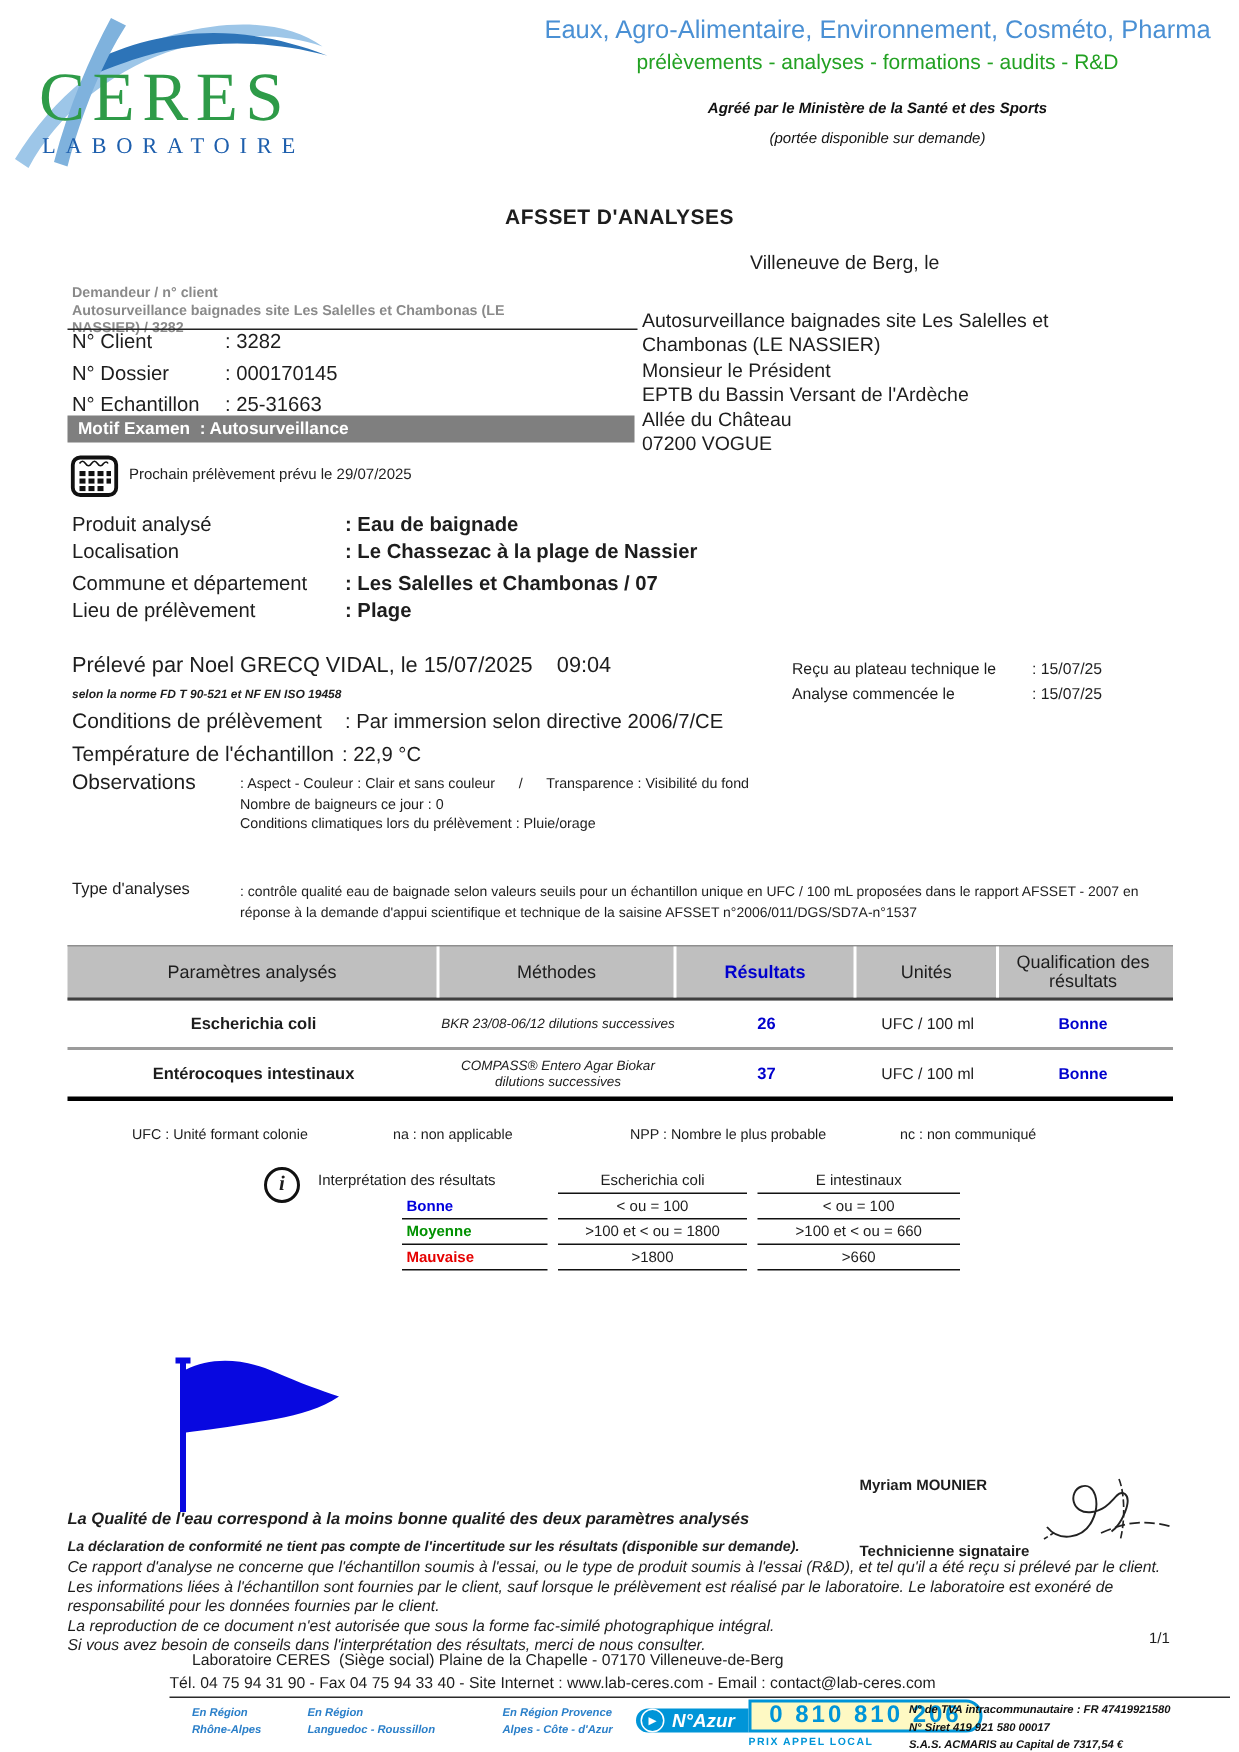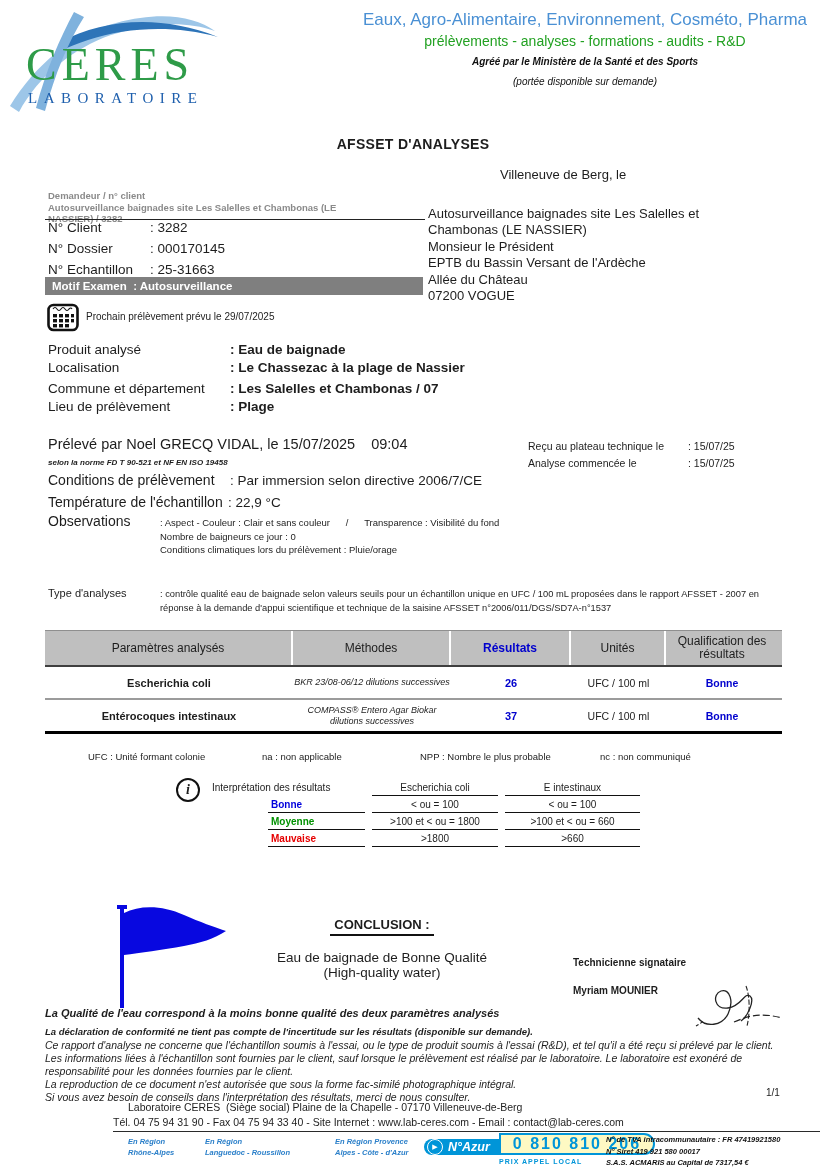--- a/index.html
+++ b/index.html
@@ -90,21 +90,21 @@
     <path d="M2,100 C28,58 64,28 108,17 C152,5 186,10 207,25 C176,14 140,17 103,29 C66,42 30,70 11,106 Z" fill="#9dc6e8"></path>
     <path d="M52,36 C96,13 152,8 210,31 C166,19 120,21 80,34 C69,38 60,41 52,45 Z" fill="#2d74b8"></path>
     <path d="M66,6 C52,32 38,64 28,102 L37,105 C47,68 60,36 76,11 Z" fill="#7fb2dd"></path>
   </svg>
   <div class="abs logo-name" style="left:26px;top:38px">CERES</div>
   <div class="abs logo-sub" style="left:28px;top:90px">LABORATOIRE</div>
 
   <div class="abs c" style="left:350px;top:10px;width:470px">
     <div class="tagline">Eaux, Agro-Alimentaire, Environnement, Cosméto, Pharma</div>
     <div class="services" style="margin-top:3px">prélèvements - analyses - formations - audits - R&amp;D</div>
-    <div class="accred" style="margin-top:7px">Agréé par le Ministère de la Santé et des Sports</div>
+    <div class="accred" style="margin-top:18px">Agréé par le Ministère de la Santé et des Sports</div>
     <div class="scope" style="margin-top:9px">(portée disponible sur demande)</div>
   </div>
 
   <div class="abs c doc-title" style="left:0;top:136px;width:826px">AFSSET D'ANALYSES</div>
   <div class="abs place" style="left:500px;top:167px">Villeneuve de Berg, le</div>
 
   <div class="abs gray" style="left:48px;top:190px">Demandeur / n° client</div>
   <div class="abs gray" style="left:48px;top:202px">Autosurveillance baignades site Les Salelles et Chambonas (LE</div>
   <div class="abs gray" style="left:48px;top:213px">NASSIER) / 3282</div>
   <div class="abs" style="left:45px;top:219px;width:380px;border-top:1px solid #222"></div>
@@ -227,28 +227,23 @@
       <div class="it-c">&gt;1800</div>
       <div class="it-c2">&gt;660</div>
     </div>
   </div>
 
   <svg class="abs" style="left:108px;top:903px" width="130" height="110" viewBox="0 0 130 110">
     <rect x="9" y="2" width="10" height="4" fill="#0808e0"></rect>
     <rect x="12" y="4" width="4" height="101" fill="#0808e0"></rect>
     <path d="M16,10 C32,2 54,2 76,12 C92,19 106,24 118,28 C106,36 92,40 76,43 C54,47 32,50 16,52 Z" fill="#0808e0"></path>
   </svg>
-  <div class="abs c" style="left:252px;top:915px;width:260px">
-    <span class="concl-h">CONCLUSION :</span>
-    <div class="concl-l" style="margin-top:14px">Eau de baignade de Bonne Qualité</div>
-    <div class="concl-l">(High-quality water)</div>
-  </div>
 
   <div class="abs sig" style="left:573px;top:985px">Myriam MOUNIER</div>
-  <div class="abs sig" style="left:573px;top:957px">Technicienne signataire</div>
+  <div class="abs sig" style="left:573px;top:1029px">Technicienne signataire</div>
   <svg class="abs" style="left:692px;top:980px" width="92" height="56" viewBox="0 0 92 56">
     <path d="M6,38 C14,48 30,46 36,34 C42,22 38,8 29,11 C20,14 22,30 36,28 C50,26 52,12 58,16 C63,20 56,36 49,41" stroke="#222" stroke-width="1.3" fill="none"></path>
     <path d="M42,42 C56,36 68,32 90,38" stroke="#222" stroke-width="1.2" fill="none" stroke-dasharray="7 3"></path>
     <path d="M4,46 L12,41" stroke="#222" stroke-width="1.1" fill="none" stroke-dasharray="3 2"></path>
     <path d="M54,6 C58,16 58,34 55,46" stroke="#222" stroke-width="1.1" fill="none" stroke-dasharray="5 2"></path>
   </svg>
 
   <div class="abs note1" style="left:45px;top:1007px">La Qualité de l'eau correspond à la moins bonne qualité des deux paramètres analysés</div>
   <div class="abs note2" style="left:45px;top:1026px">La déclaration de conformité ne tient pas compte de l'incertitude sur les résultats (disponible sur demande).</div>
   <div class="abs para" style="left:45px;top:1039px">Ce rapport d'analyse ne concerne que l'échantillon soumis à l'essai, ou le type de produit soumis à l'essai (R&amp;D), et tel qu'il a été reçu si prélevé par le client. Les informations liées à l'échantillon sont fournies par le client, sauf lorsque le prélèvement est réalisé par le laboratoire. Le laboratoire est exonéré de responsabilité pour les données fournies par le client.</div>

